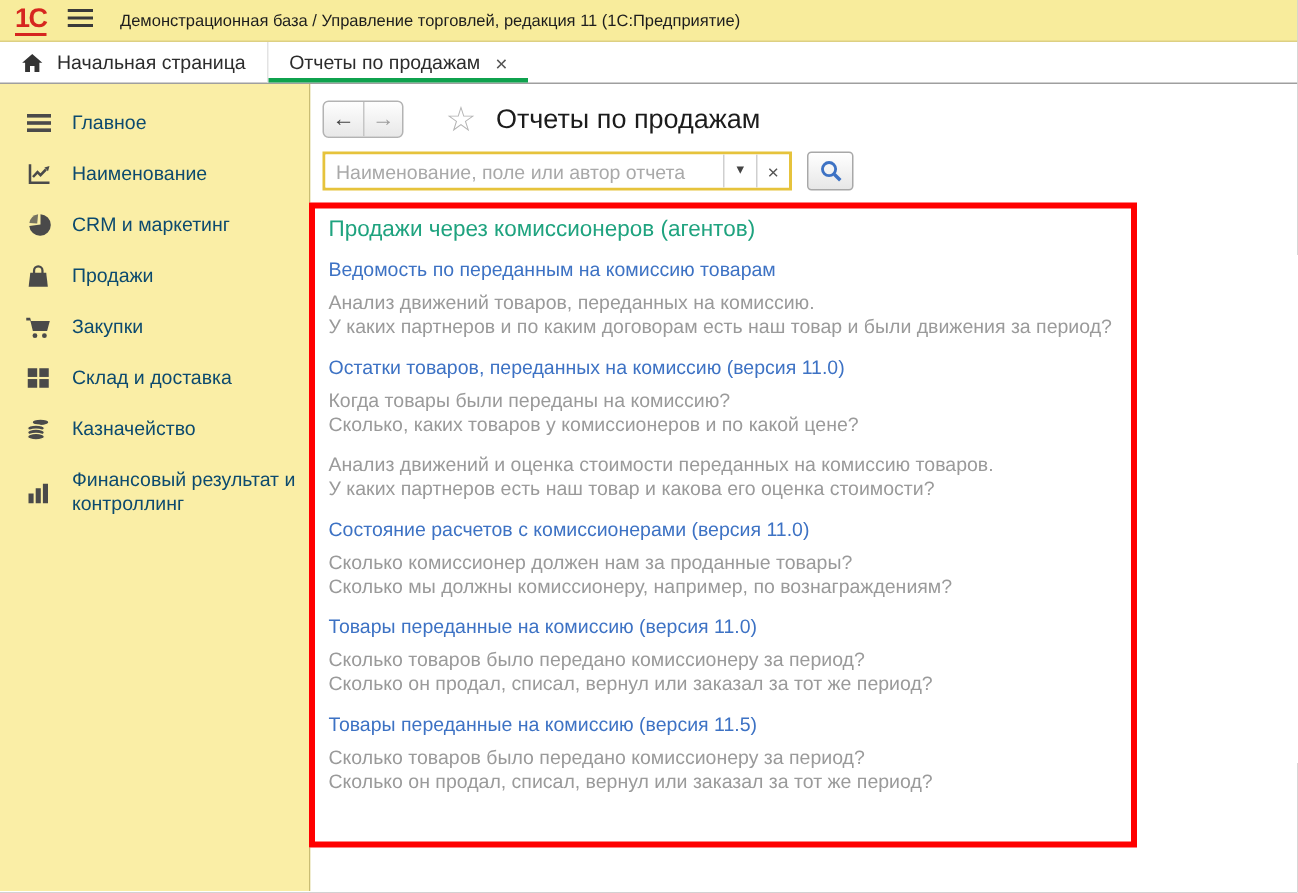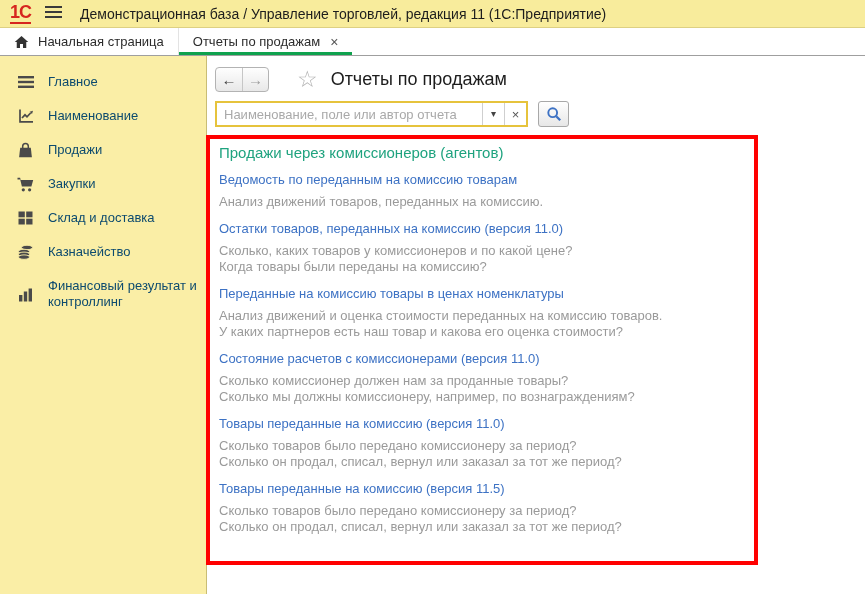--- a/index.html
+++ b/index.html
@@ -8,21 +8,21 @@
     --c-red:#ff0000; --c-search-border:#e6c33c; --c-logo:#d6261f; --c-desc:#9a9a9a;
   }
   *{box-sizing:border-box; margin:0; padding:0;}
   body{background:#888; font-family:"Liberation Sans",sans-serif;}
   .app{position:relative; width:865px; height:595px; background:#fff; overflow:hidden; font-size:13px; color:#222;}
 
   
   .titlebar{height:28px; background:var(--c-topbar); border-bottom:1px solid #ddd083; display:flex; align-items:center; padding:0 10px;}
   .logo{color:var(--c-logo); font-weight:bold; font-size:18px; line-height:1; border-bottom:2px solid var(--c-logo); padding-bottom:1px; letter-spacing:-1px;}
   .menu-btn{margin-left:14px; display:flex; align-items:center; cursor:pointer;}
-  .app-title{margin-left:18px; font-size:14px; color:#1d1d1d;}
+  .app-title{margin-left:18px; font-size:11px; color:#1d1d1d;}
 
   
   .tabbar{height:28px; background:#fff; border-bottom:1px solid #9f9f9f; display:flex; align-items:stretch;}
   .tab{display:flex; align-items:center; padding:12px 14px; cursor:pointer; position:relative; color:#2c2c2c;}
   .tab .home-ic{margin-right:9px; display:flex;}
   .tab.active{border-left:1px solid #e3e3e3;}
   .tab.active::after{content:""; position:absolute; left:0; right:0; bottom:0; height:3px; background:var(--c-underline);}
   .tab-close{margin-left:10px; color:#555; font-size:14px; line-height:1; cursor:pointer;}
 
   
@@ -112,20 +112,29 @@
                 <path d="M3 1.5v12.3h13"></path>
                 <path d="M5 10l3-3.2 2 2 3.6-3.8"></path>
               </g>
               <path fill="#4a4a4a" d="M12.6 3.7l3.4-1-1 3.4z"></path>
             </svg>
         </span>
         <span class="side-label">Наименование</span>
       </div>
       <div class="side-item">
         <span class="side-icon">
+          <svg width="16" height="16" viewBox="0 0 16 16">
+              <path fill="#4a4a4a" d="M9 0.8A7.2 7.2 0 1 1 1.5 8.6l7.5-.9z"></path>
+              <path fill="#4a4a4a" d="M7.4 0.9L6.8 7 1.6 6.6A7.2 7.2 0 0 1 7.4 0.9z" opacity="0.75"></path>
+            </svg>
+        </span>
+        <span class="side-label">CRM и маркетинг</span>
+      </div>
+      <div class="side-item">
+        <span class="side-icon">
           <svg width="15" height="16" viewBox="0 0 15 16">
               <path d="M4.7 6V4.3a2.8 2.8 0 0 1 5.6 0V6" stroke="#4a4a4a" fill="none" stroke-width="1.5"></path>
               <path fill="#4a4a4a" d="M2.2 5.8h10.6l1.1 9.4H1.1z"></path>
             </svg>
         </span>
         <span class="side-label">Продажи</span>
       </div>
       <div class="side-item">
         <span class="side-icon">
           <svg width="17" height="15" viewBox="0 0 17 15">
@@ -204,30 +213,30 @@
           </span>
         </button>
       </div>
 
       <div class="highlight-box">
         <h2 class="section-title">Продажи через комиссионеров (агентов)</h2>
 
         <div class="report">
           <a class="report-link">Ведомость по переданным на комиссию товарам</a>
           <div class="report-desc">Анализ движений товаров, переданных на комиссию.</div>
+          <div class="report-desc">У каких партнеров и по каким договорам есть наш товар и были движения за период?</div>
         </div>
 
         <div class="report">
           <a class="report-link">Остатки товаров, переданных на комиссию (версия 11.0)</a>
+          <div class="report-desc">Когда товары были переданы на комиссию?</div>
           <div class="report-desc">Сколько, каких товаров у комиссионеров и по какой цене?</div>
-          <div class="report-desc">Когда товары были переданы на комиссию?</div>
-        </div>
-
-        <div class="report">
-          <a class="report-link">Переданные на комиссию товары в ценах номенклатуры</a>
+        </div>
+
+        <div class="report">
           <div class="report-desc">Анализ движений и оценка стоимости переданных на комиссию товаров.</div>
           <div class="report-desc">У каких партнеров есть наш товар и какова его оценка стоимости?</div>
         </div>
 
         <div class="report">
           <a class="report-link">Состояние расчетов с комиссионерами (версия 11.0)</a>
           <div class="report-desc">Сколько комиссионер должен нам за проданные товары?</div>
           <div class="report-desc">Сколько мы должны комиссионеру, например, по вознаграждениям?</div>
         </div>
 

